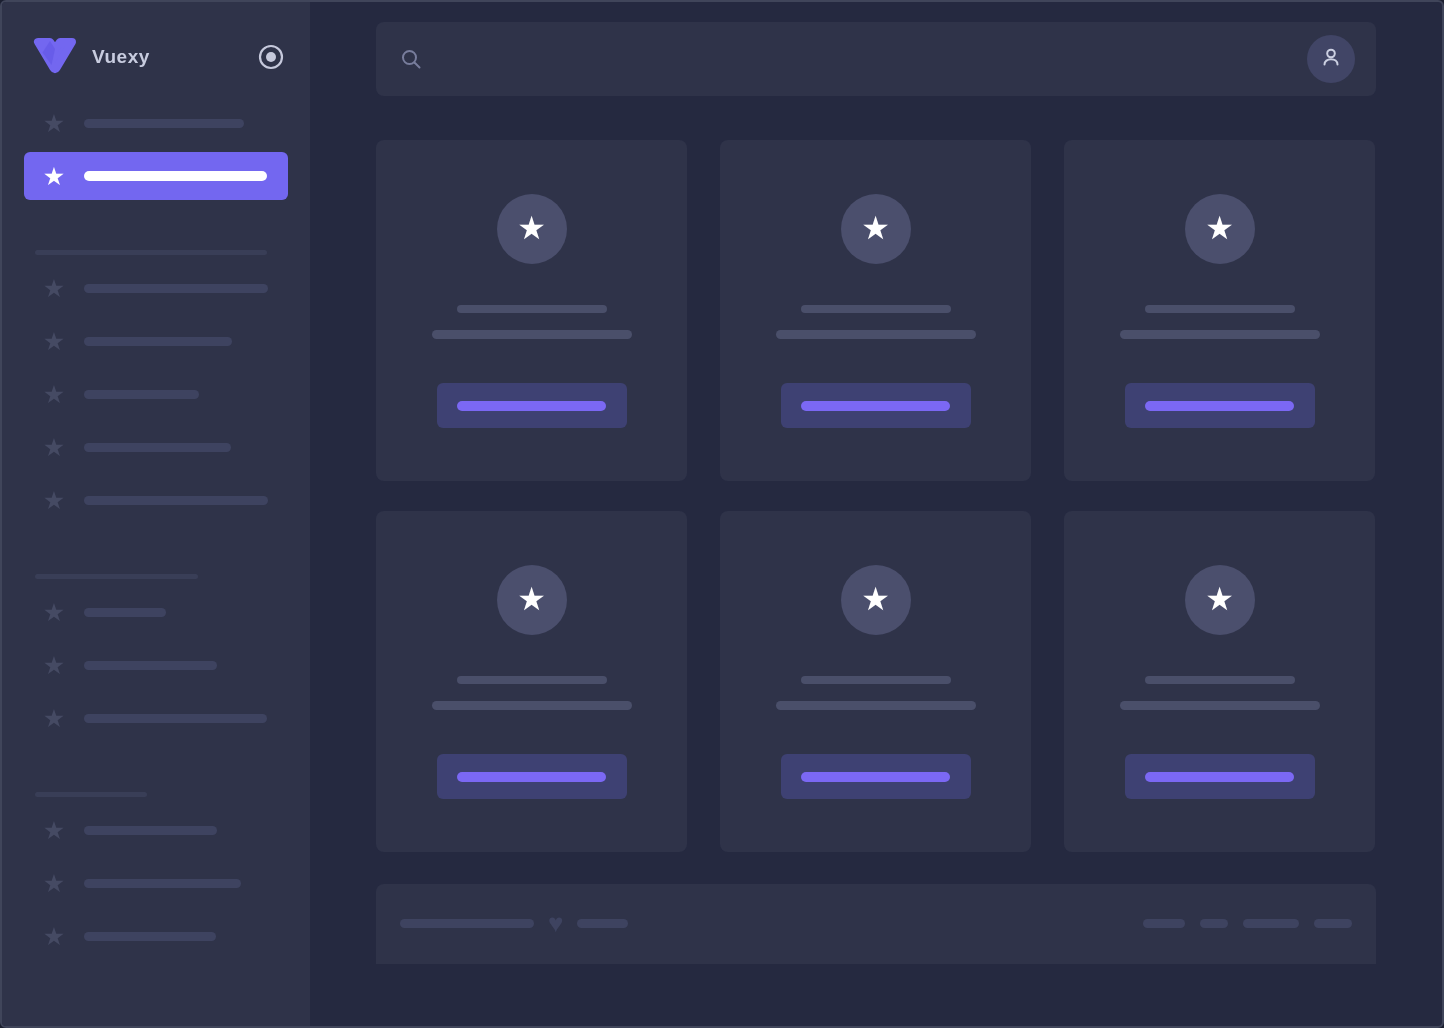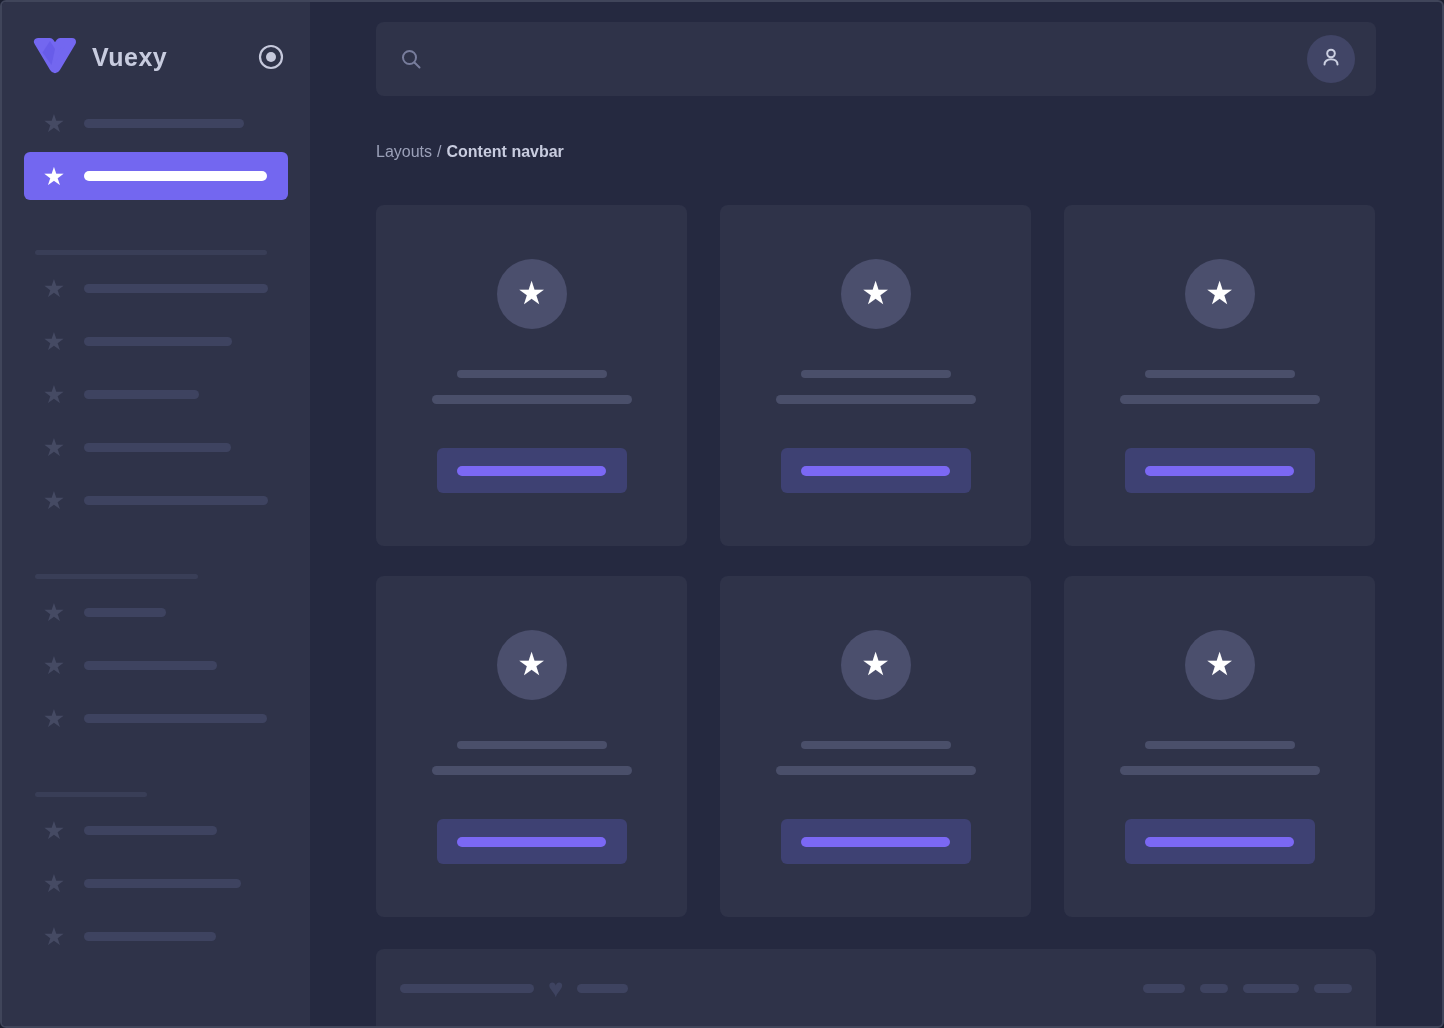--- a/index.html
+++ b/index.html
@@ -6,21 +6,21 @@
   .screen{
     position:relative;width:1444px;height:1028px;box-sizing:border-box;
     background:var(--page-bg,#252940);
     border:2px solid #40455a;border-radius:6px;overflow:hidden;
     font-family:"Liberation Sans",sans-serif;
   }
   
   .sidebar{position:absolute;left:0;top:0;bottom:0;width:308px;background:var(--panel-bg,#2f3349);}
   .logo-row{display:flex;align-items:center;margin:32px 26px 0 28px;}
   .logo-mark{position:relative;width:50px;height:46px;flex:none;}
-  .logo-title{margin-left:12px;font-size:25px;font-weight:bold;color:var(--text-light,#c8ccdf);letter-spacing:.5px;}
+  .logo-title{margin-left:12px;font-size:19px;font-weight:bold;color:var(--text-light,#c8ccdf);letter-spacing:.5px;}
   .collapse-toggle{margin-left:auto;width:26px;height:26px;cursor:pointer;flex:none;}
   .nav-item{display:flex;align-items:center;height:26px;margin:27px 0 0 40px;cursor:pointer;}
   .nav-item.first-top{margin-top:30px;}
   .nav-item.sec-first{margin-top:20px;}
   .nav-item .star{font-size:25px;line-height:1;color:#454a63;width:24px;text-align:center;flex:none;}
   .nav-item .bar{height:9px;border-radius:4.5px;background:var(--placeholder,#3e4360);margin-left:18px;flex:none;}
   .nav-item.active{margin:16px 22px 0 22px;width:264px;height:48px;border-radius:6px;
     background:var(--primary,#7367f0);padding-left:18px;box-sizing:border-box;}
   .nav-item.active .star{color:#ffffff;}
   .nav-item.active .bar{height:10px;border-radius:5px;background:#ffffff;}
@@ -153,23 +153,20 @@
       <div class="avatar">
         <span>
           <svg width="24" height="24" viewBox="0 0 24 24">
             <circle cx="12" cy="8.5" r="3.8" fill="none" stroke="#ccd0e2" stroke-width="2"></circle>
             <path d="M5.5 19.5c0-3.3 2.9-5.3 6.5-5.3s6.5 2 6.5 5.3" fill="none" stroke="#ccd0e2" stroke-width="2" stroke-linecap="round"></path>
           </svg>
         </span>
       </div>
     </div>
 
-    <div class="breadcrumb">
-      <span class="parent">Layouts</span><span class="sep">/</span><span class="current">Content navbar</span>
-    </div>
 
     <div class="grid">
         <div class="card">
           <div class="circle">
             <span class="star">★</span>
           </div>
           <div class="line1" style="width: 150px;"></div>
           <div class="line2" style="width: 200px;"></div>
           <div class="btn">
             <div class="btn-bar" style="width: 149px;"></div>

